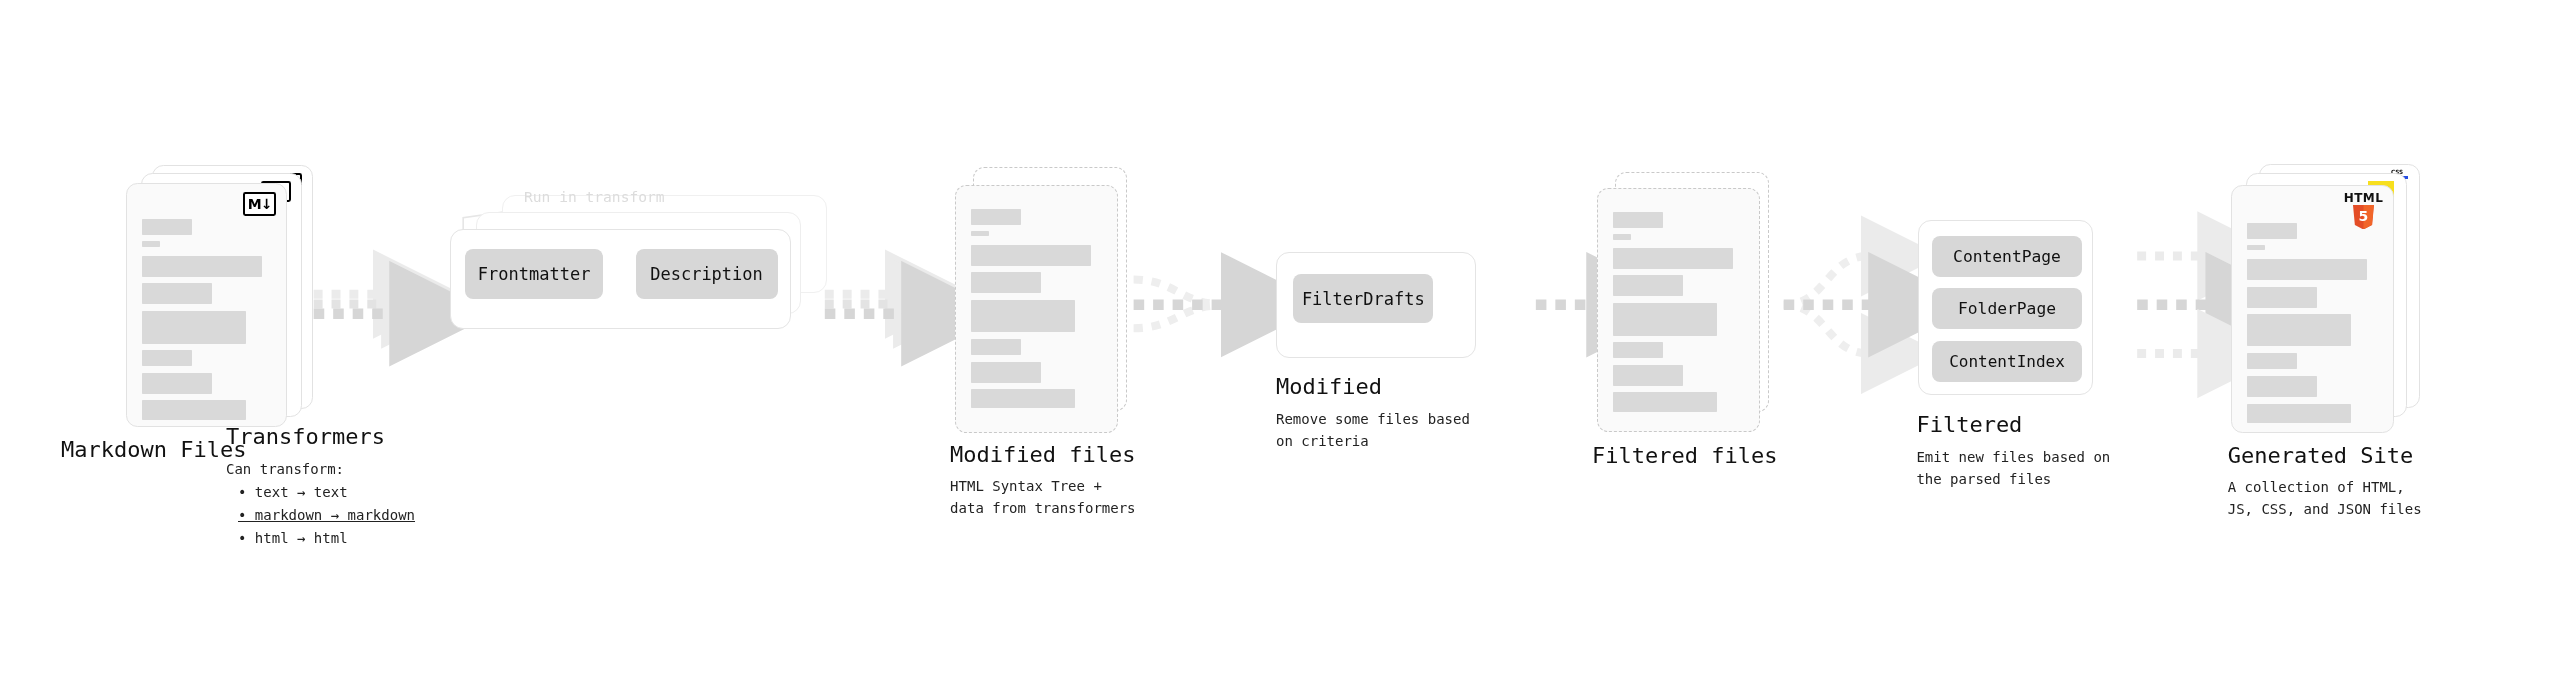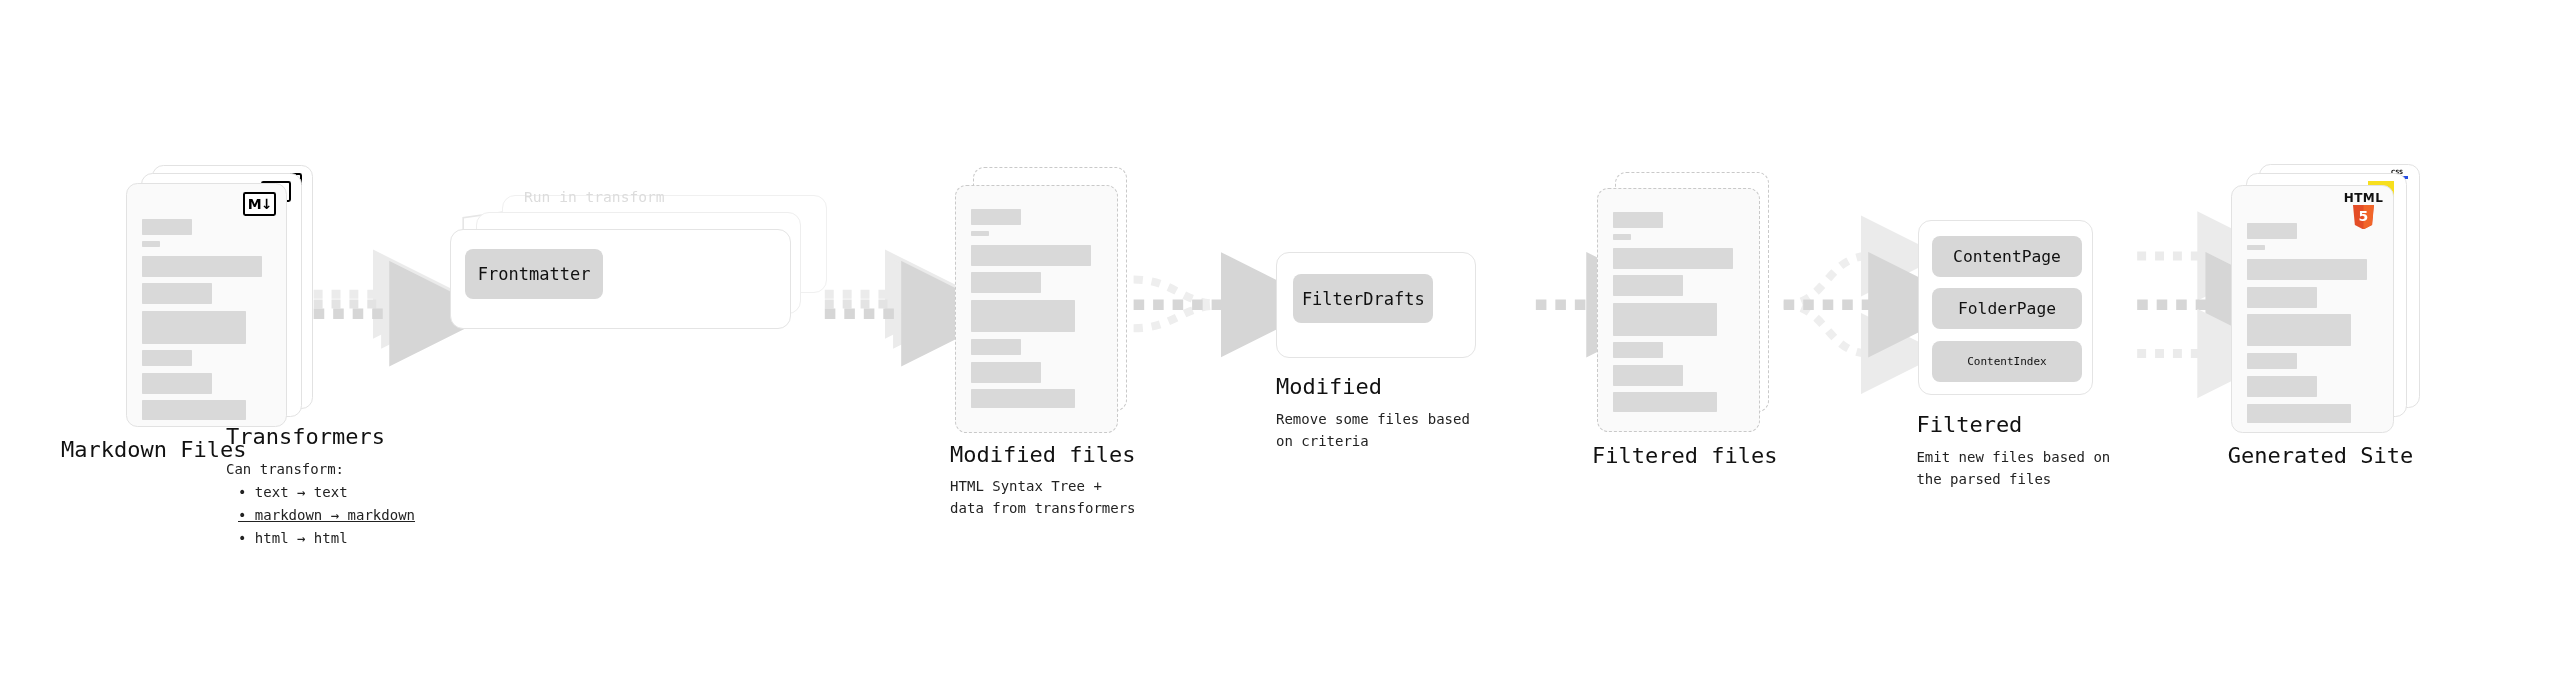--- a/index.html
+++ b/index.html
@@ -224,20 +224,23 @@
       <div class="chip l3" style="left:167px;top:16.3px;width:126px;height:47px;"></div>
     </div>
     <div class="group" style="left:32.5px;top:37px;width:325px;height:102px;background:#ffffff;border-color:#eeeeee;">
       <div class="chip l2" style="left:16.3px;top:16.3px;width:114px;height:50px;"></div>
       <div class="chip l2" style="left:175px;top:16.3px;width:130px;height:50px;"></div>
     </div>
     <div class="group" style="left:6.5px;top:54px;width:341px;height:100px;">
       <div class="chip" style="left:14.6px;top:18.7px;width:138px;height:50px;">
         <span>Frontmatter</span>
       </div>
+      <div class="chip" style="left:185px;top:18.7px;width:142px;height:50px;">
+        <span>Description</span>
+      </div>
     </div>
 
     <div class="annot" style="left:81px;top:13px;">Run in transform</div>
 
     <div class="title" style="left:-217px;top:249px;text-align:right;">Transformers</div>
     <div class="sub" style="left:-217px;top:284px;">Can transform:</div>
     <div class="sub" style="left:-205px;top:307px;">• text → text</div>
     <div class="sub" style="left:-205px;top:330px;text-decoration:underline;">• markdown → markdown</div>
     <div class="sub" style="left:-205px;top:353px;">• html → html</div>
   </div>
@@ -294,21 +297,21 @@
   </div>
 
   <div class="node" style="left:1918px;top:175px;">
     <div class="group" style="left:0px;top:45px;width:175px;height:175px;">
       <div class="chip" style="left:13px;top:14.6px;width:150px;height:41px;font-size:16.3px;">
         <span>ContentPage</span>
       </div>
       <div class="chip" style="left:13px;top:67px;width:150px;height:41px;font-size:16.3px;">
         <span>FolderPage</span>
       </div>
-      <div class="chip" style="left:13px;top:120px;width:150px;height:41px;font-size:11px;">
+      <div class="chip" style="left:13px;top:120px;width:150px;height:41px;font-size:16px;">
         <span>ContentIndex</span>
       </div>
     </div>
     <div class="title" style="left:-1.6px;top:237px;">Filtered</div>
     <div class="sub" style="left:-1.6px;top:272px;">Emit new files based on
 the parsed files</div>
   </div>
 
   <div class="node" style="left:2231px;top:175px;">
     <div class="docstack" style="width:187px;height:252px;">
@@ -334,16 +337,18 @@
           <div class="bar" style="left:14.6px;top:73px;width:120px;height:21px;"></div>
           <div class="bar" style="left:14.6px;top:101px;width:70px;height:21px;"></div>
           <div class="bar" style="left:14.6px;top:128px;width:104px;height:32.5px;"></div>
           <div class="bar" style="left:14.6px;top:167px;width:50px;height:16.3px;"></div>
           <div class="bar" style="left:14.6px;top:190px;width:70px;height:21px;"></div>
           <div class="bar" style="left:14.6px;top:218px;width:104px;height:19.5px;"></div>
         </div>
       </div>
     </div>
     <div class="title" style="left:-3.3px;top:268px;">Generated Site</div>
+    <div class="sub" style="left:-3.3px;top:302px;">A collection of HTML,
+JS, CSS, and JSON files</div>
   </div>
 
 </div>
 
 
 </body></html>

